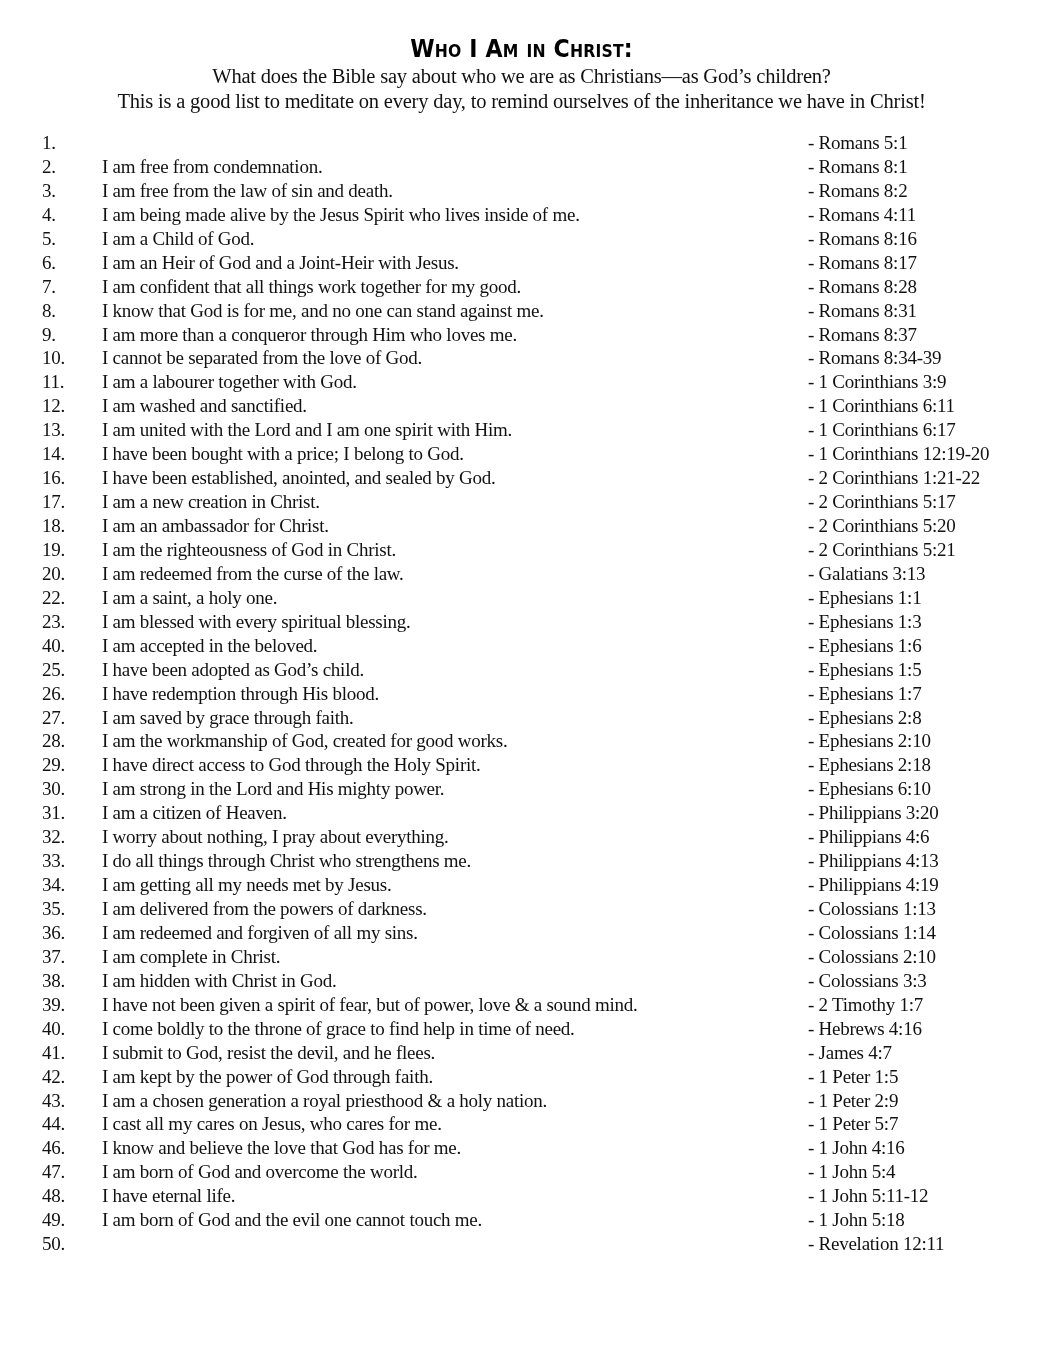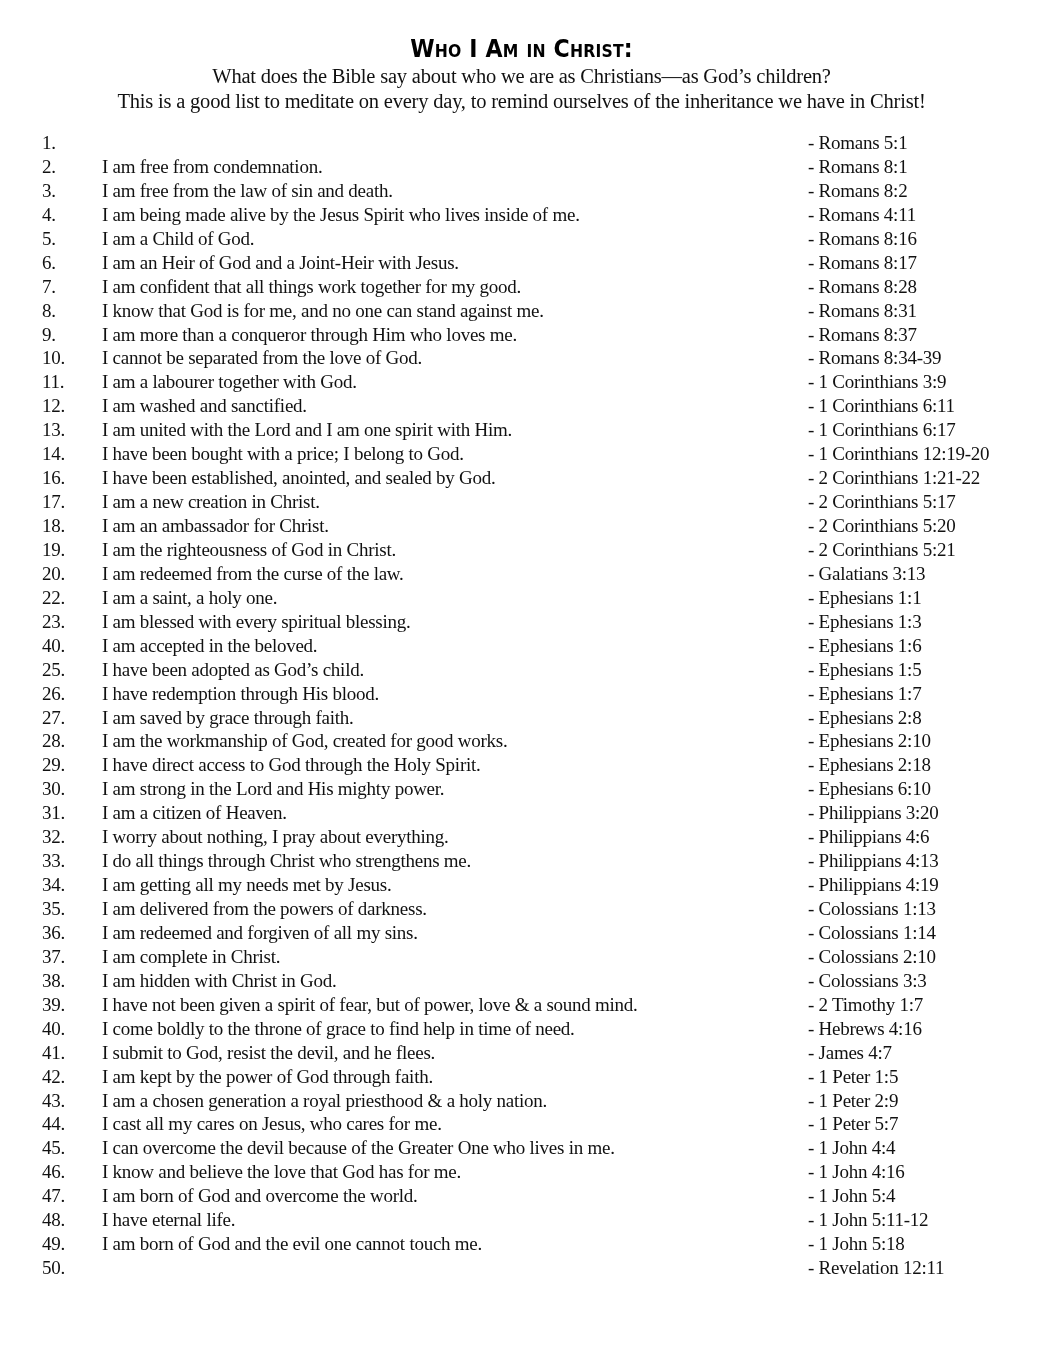--- a/index.html
+++ b/index.html
@@ -289,25 +289,20 @@
     <span class="num">43.</span>
     <span class="stmt">I am a chosen generation a royal priesthood &amp; a holy nation.</span>
     <span class="ref">- 1 Peter 2:9</span>
   </li>
     <li class="row" style="">
     <span class="num">44.</span>
     <span class="stmt">I cast all my cares on Jesus, who cares for me.</span>
     <span class="ref">- 1 Peter 5:7</span>
   </li>
     <li class="row" style="">
-    <span class="num">45.</span>
-    <span class="stmt">I can overcome the devil because of the Greater One who lives in me.</span>
-    <span class="ref">- 1 John 4:4</span>
-  </li>
-    <li class="row" style="">
     <span class="num">46.</span>
     <span class="stmt">I know and believe the love that God has for me.</span>
     <span class="ref">- 1 John 4:16</span>
   </li>
     <li class="row" style="">
     <span class="num">47.</span>
     <span class="stmt">I am born of God and overcome the world.</span>
     <span class="ref">- 1 John 5:4</span>
   </li>
     <li class="row" style="">

